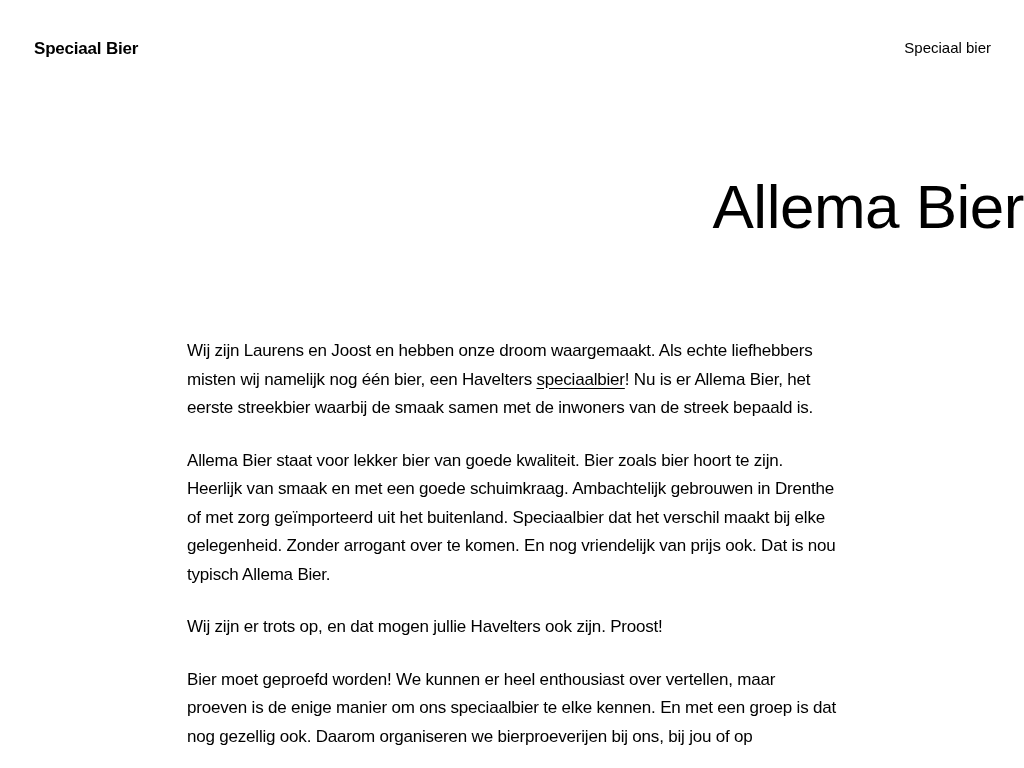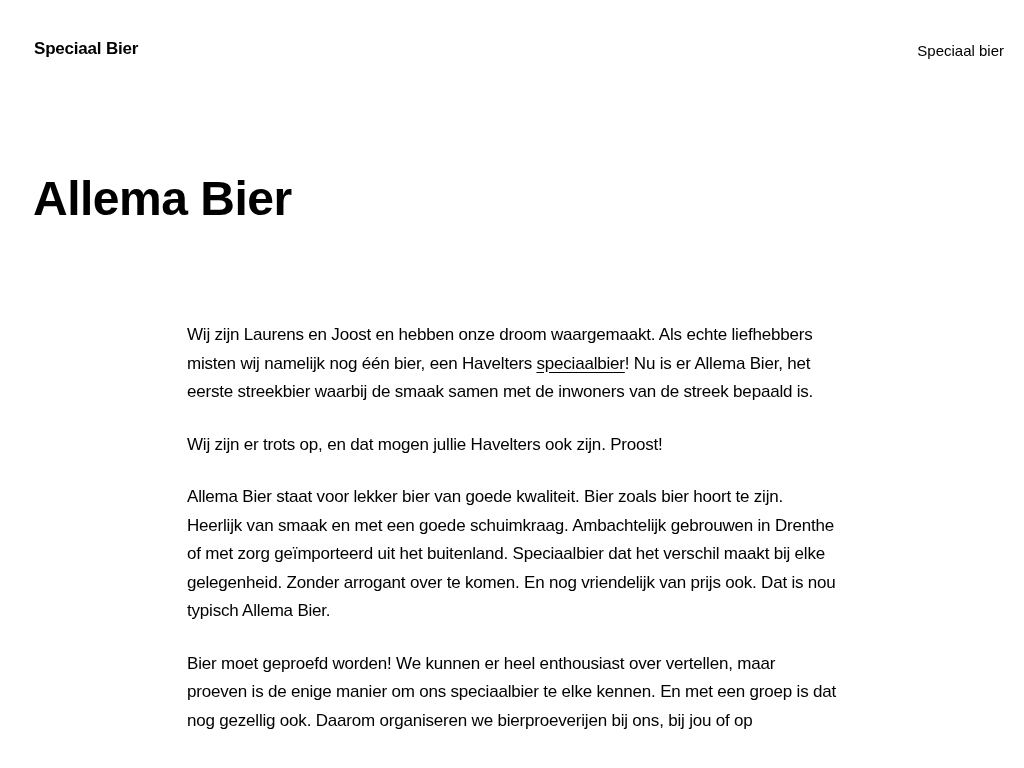--- a/index.html
+++ b/index.html
@@ -11,22 +11,22 @@
     width: 1024px;
     height: 768px;
     overflow: hidden;
     background: #ffffff;
     color: #000000;
     font-family: "Liberation Sans", "DejaVu Sans", sans-serif;
   }
   .site-header {
     display: flex;
     justify-content: space-between;
-    align-items: flex-end;
-    padding: 39px 20px 0 34px;
+    align-items: flex-start;
+    padding: 39px 33px 0 34px;
   }
   .site-logo {
     font-size: 17px;
     font-weight: 700;
     letter-spacing: -0.2px;
     color: #000000;
     text-decoration: none;
     cursor: pointer;
   }
   .main-nav {
@@ -35,24 +35,25 @@
   }
   .nav-link {
     font-size: 15px;
     font-weight: 400;
     color: #000000;
     text-decoration: none;
     cursor: pointer;
   }
   .page-title {
     margin: 112px 0 0 33px;
-    font-size: 48px;
-    font-weight: 700;
+    font-size: 62px;
+    font-weight: 400;
     letter-spacing: -0.5px;
     line-height: 1.15;
+    text-align: right;
   }
   .page-content {
     width: 650px;
     margin: 95px auto 0 auto;
   }
   .page-content p {
     margin: 0 0 24px 0;
     font-size: 17px;
     font-weight: 400;
     line-height: 28.5px;
@@ -74,19 +75,19 @@
     <a class="nav-link">Speciaal bier</a>
   </nav>
 </header>
 
 <main>
   <h1 class="page-title">Allema Bier</h1>
 
   <div class="page-content">
     <p><span>Wij zijn Laurens en Joost en hebben onze droom waargemaakt. Als echte liefhebbers misten wij namelijk nog één bier, een Havelters </span><a class="inline-link">speciaalbier</a><span>! Nu is er Allema Bier, het eerste streekbier waarbij de smaak samen met de inwoners van de streek bepaald is.</span></p>
 
+    <p>Allema Bier staat voor lekker bier van goede kwaliteit. Bier zoals bier hoort te zijn. Heerlijk van smaak en met een goede schuimkraag. Ambachtelijk gebrouwen in Drenthe of met zorg geïmporteerd uit het buitenland. Speciaalbier dat het verschil maakt bij elke gelegenheid. Zonder arrogant over te komen. En nog vriendelijk van prijs ook. Dat is nou typisch Allema Bier.</p>
+
     <p>Wij zijn er trots op, en dat mogen jullie Havelters ook zijn. Proost!</p>
-
-    <p>Allema Bier staat voor lekker bier van goede kwaliteit. Bier zoals bier hoort te zijn. Heerlijk van smaak en met een goede schuimkraag. Ambachtelijk gebrouwen in Drenthe of met zorg geïmporteerd uit het buitenland. Speciaalbier dat het verschil maakt bij elke gelegenheid. Zonder arrogant over te komen. En nog vriendelijk van prijs ook. Dat is nou typisch Allema Bier.</p>
 
     <p>Bier moet geproefd worden! We kunnen er heel enthousiast over vertellen, maar proeven is de enige manier om ons speciaalbier te elke kennen. En met een groep is dat nog gezellig ook. Daarom organiseren we bierproeverijen bij ons, bij jou of op</p>
   </div>
 </main>
 
 </body></html>

